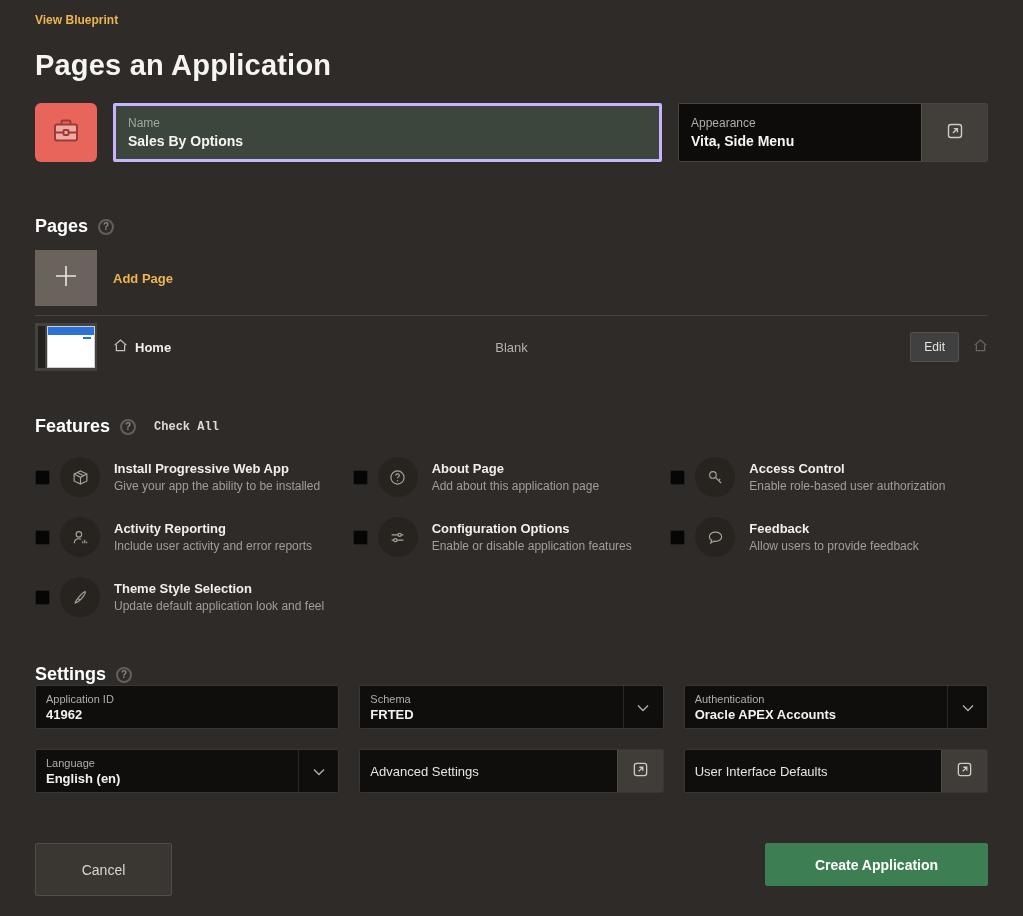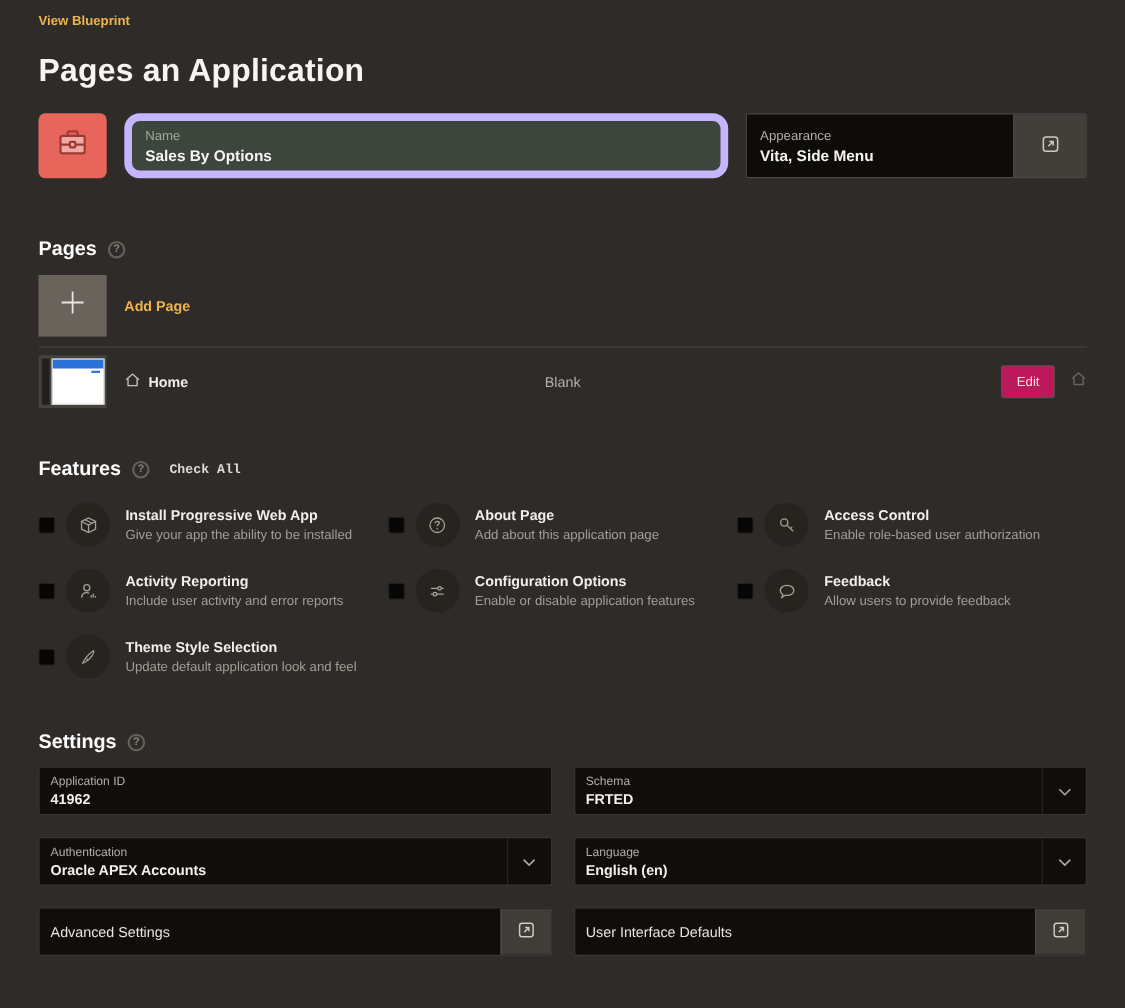--- a/index.html
+++ b/index.html
@@ -32,21 +32,21 @@
     background: #e8655c; border-radius: 6px;
     display: flex; align-items: center; justify-content: center;
   }
   .field {
     position: relative; display: flex; flex-direction: column;
     justify-content: center; padding: 6px 12px;
   }
   .field .f-label { font-size: 12px; color: #b2ada6; margin-bottom: 3px; }
   .field .f-value { font-size: 14px; font-weight: bold; color: #f7f5f2; }
   .name-field {
-    flex: 1; background: #3c463d; border: 7px solid #c4b5fd; border-radius: 14px;
+    flex: 1; background: #3c463d; border: 3px solid #c4b5fd; border-radius: 2px;
   }
   .name-field .f-label { color: #9fa89d; }
   .appearance-group {
     width: 310px; flex: none; display: flex;
     border: 1px solid #49443e; border-radius: 2px; overflow: hidden;
   }
   .appearance-field { flex: 1; background: #0d0c0a; }
   .ext-btn {
     width: 66px; flex: none; background: #423e39;
     border: none; border-left: 1px solid #55504a;
@@ -92,21 +92,21 @@
   }
   .page-thumb .t-strip { position: absolute; left: 3px; top: 3px; bottom: 3px; width: 7px; background: #23211e; }
   .page-thumb .t-win { position: absolute; left: 12px; top: 3px; right: 2px; bottom: 3px; background: #ffffff; border: 1px solid #cfcfcf; }
   .page-thumb .t-bar { position: absolute; left: 0; top: 0; right: 0; height: 8px; background: #2b72d8; }
   .page-thumb .t-dash { position: absolute; right: 3px; top: 10px; width: 8px; height: 2px; background: #2b72d8; }
   .home-name { display: flex; align-items: center; gap: 7px; font-size: 13px; font-weight: bold; color: #f2efeb; }
   .home-name svg { width: 15px; height: 15px; color: #c9c4bd; }
   .home-center { font-size: 13px; color: #b5b0aa; }
   .home-right { display: flex; align-items: center; gap: 14px; justify-content: flex-end; }
   .edit-btn {
-    background: #be185d; border: 1px solid #56514a; border-radius: 2px;
+    background: #404040; border: 1px solid #56514a; border-radius: 2px;
     color: #e8e4df; font-size: 12px; padding: 7px 13px; cursor: pointer;
     font-family: inherit;
   }
   .home-flag-icon { color: #6b665f; }
   .home-flag-icon svg { width: 15px; height: 15px; }
 
   
   .features-section { margin-top: 38px; }
   .features-grid {
     margin-top: 15px;
@@ -125,22 +125,21 @@
     display: flex; align-items: center; justify-content: center;
     margin-right: 14px;
   }
   .feature-circle svg { width: 17px; height: 17px; }
   .feature-title { font-size: 13px; font-weight: bold; color: #f2efeb; margin-bottom: 3px; }
   .feature-desc { font-size: 12px; color: #a39d96; }
 
   
   .settings-section { margin-top: 42px; }
   .settings-grid {
-    margin-top: 12px;
-    display: grid; grid-template-columns: repeat(2, 1fr);
+    display: grid; grid-template-columns: repeat(3, 1fr);
     column-gap: 16px; row-gap: 26px; gap: 20px;
   }
   .setting-field {
     height: 44px; background: #0f0e0c; border: 1px solid #3a3631; border-radius: 2px;
     display: flex; overflow: hidden;
   }
   .sf-text { flex: 1; display: flex; flex-direction: column; justify-content: center; padding: 4px 10px; }
   .sf-label { font-size: 11px; color: #b2ada6; margin-bottom: 2px; }
   .sf-value { font-size: 13px; font-weight: bold; color: #f4f1ed; }
   .sf-single { flex: 1; display: flex; align-items: center; padding: 0 10px; font-size: 13px; color: #e8e4df; }

